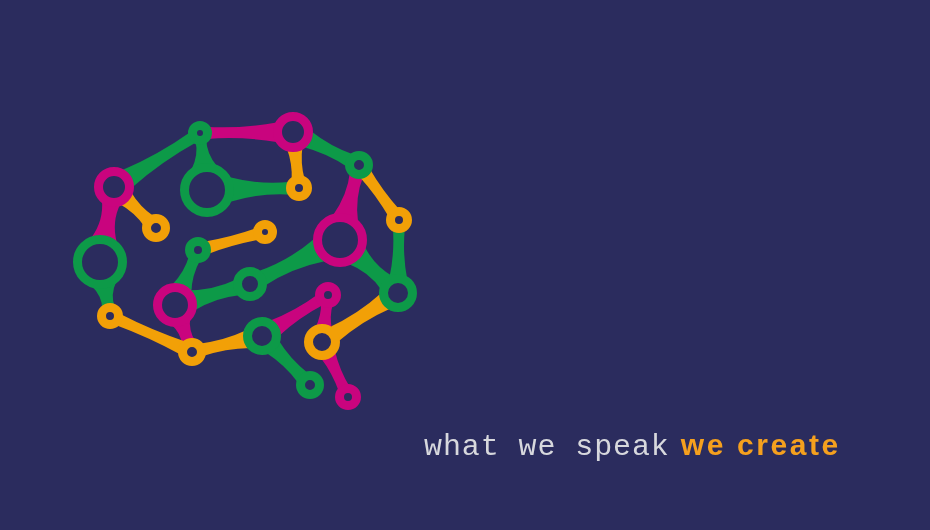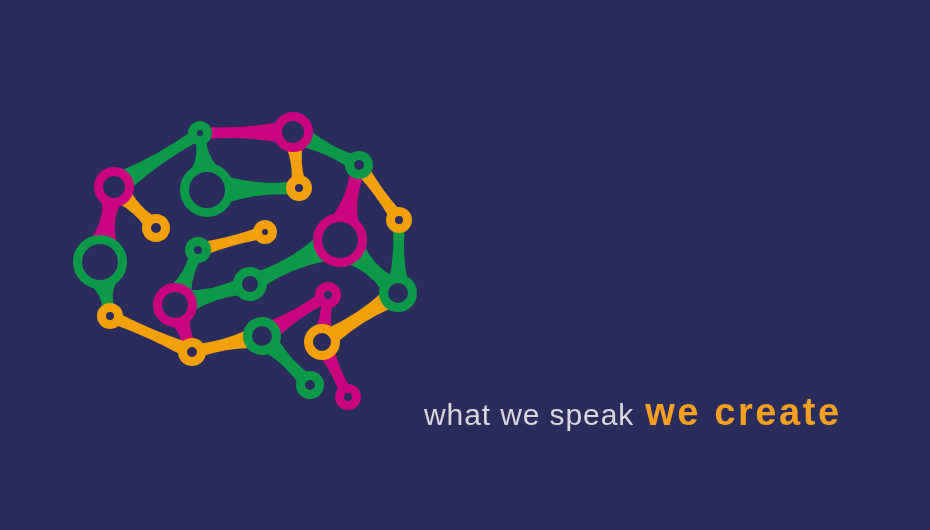--- a/index.html
+++ b/index.html
@@ -32,32 +32,33 @@
     height: 36px;
     display: flex;
     align-items: baseline;
     white-space: pre;
   }
   .tag-light {
     color: #d7d8dd;
     font-size: 30px;
     font-weight: 300;
     letter-spacing: 0.9px;
-    font-family: Liberation Sans, sans-serif;
+    font-family: Liberation Mono, monospace;
   }
   .tag-space {
     display: inline-block;
     width: 11px;
   }
   .tag-accent {
     color: #f5a01e;
-    font-size: 38px;
+    font-size: 30px;
     font-weight: bold;
     letter-spacing: 2.6px;
     font-family: "Liberation Sans", sans-serif;
+    margin-top: 37px;
   }
 </style>
 </head>
 <body>
 
 <div id="stage">
 
   <div id="brain-logo">
     <svg id="logo-svg" width="380" height="330" viewBox="60 100 380 330" xmlns="http://www.w3.org/2000/svg">
       <g id="link-layer">

